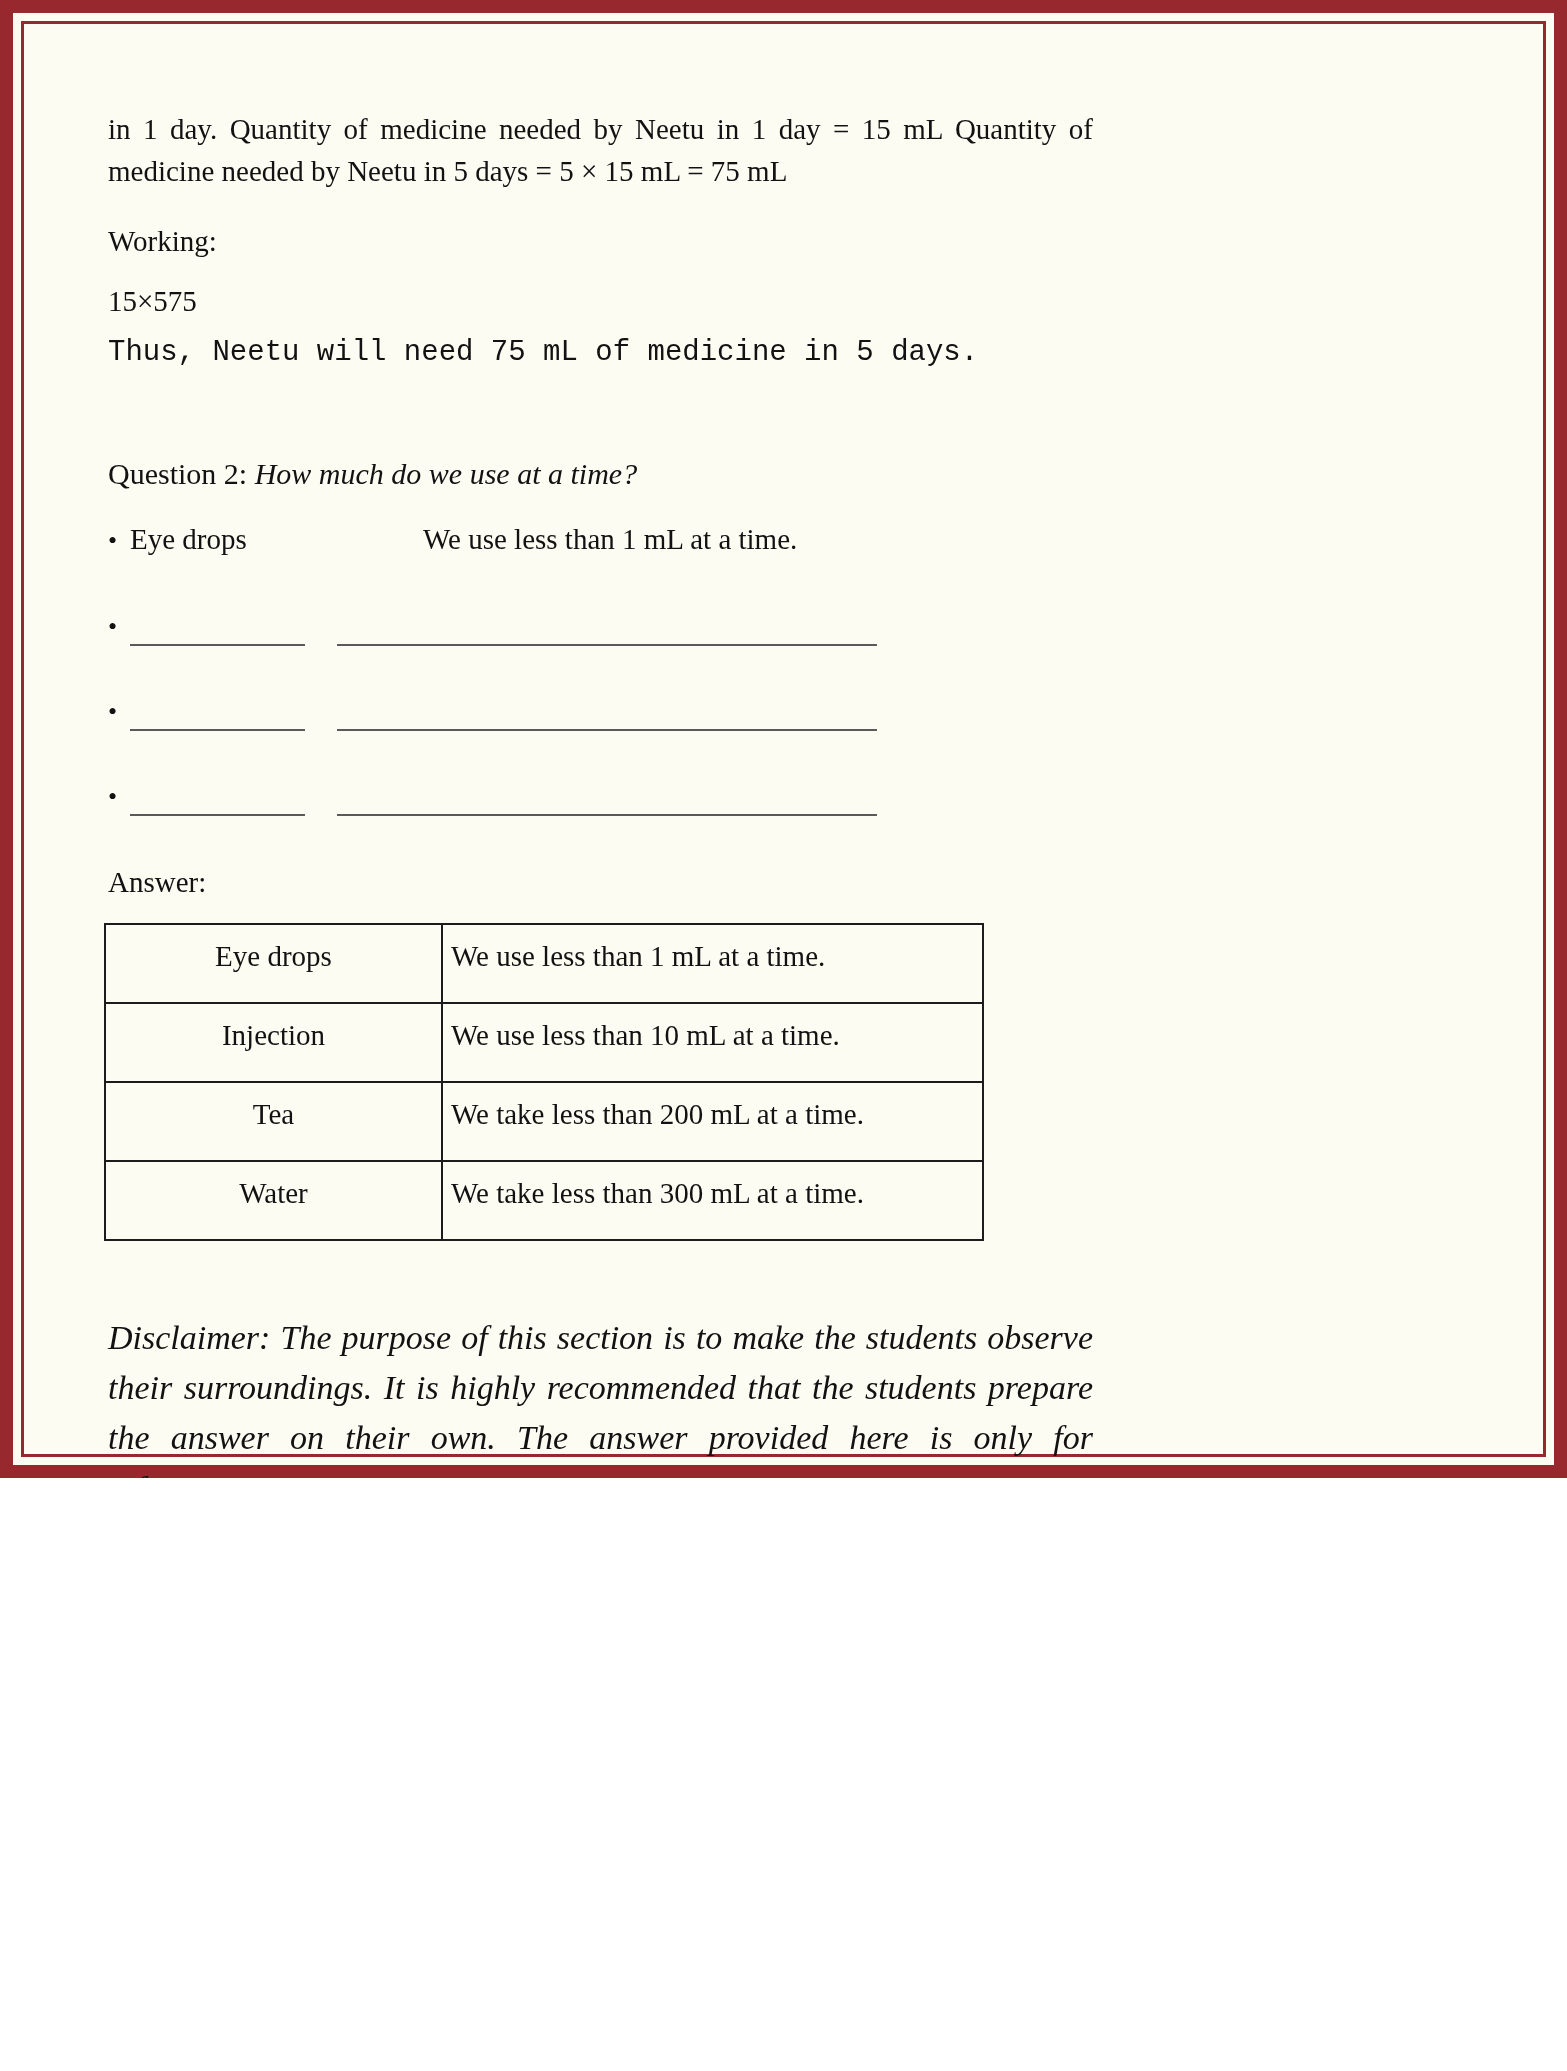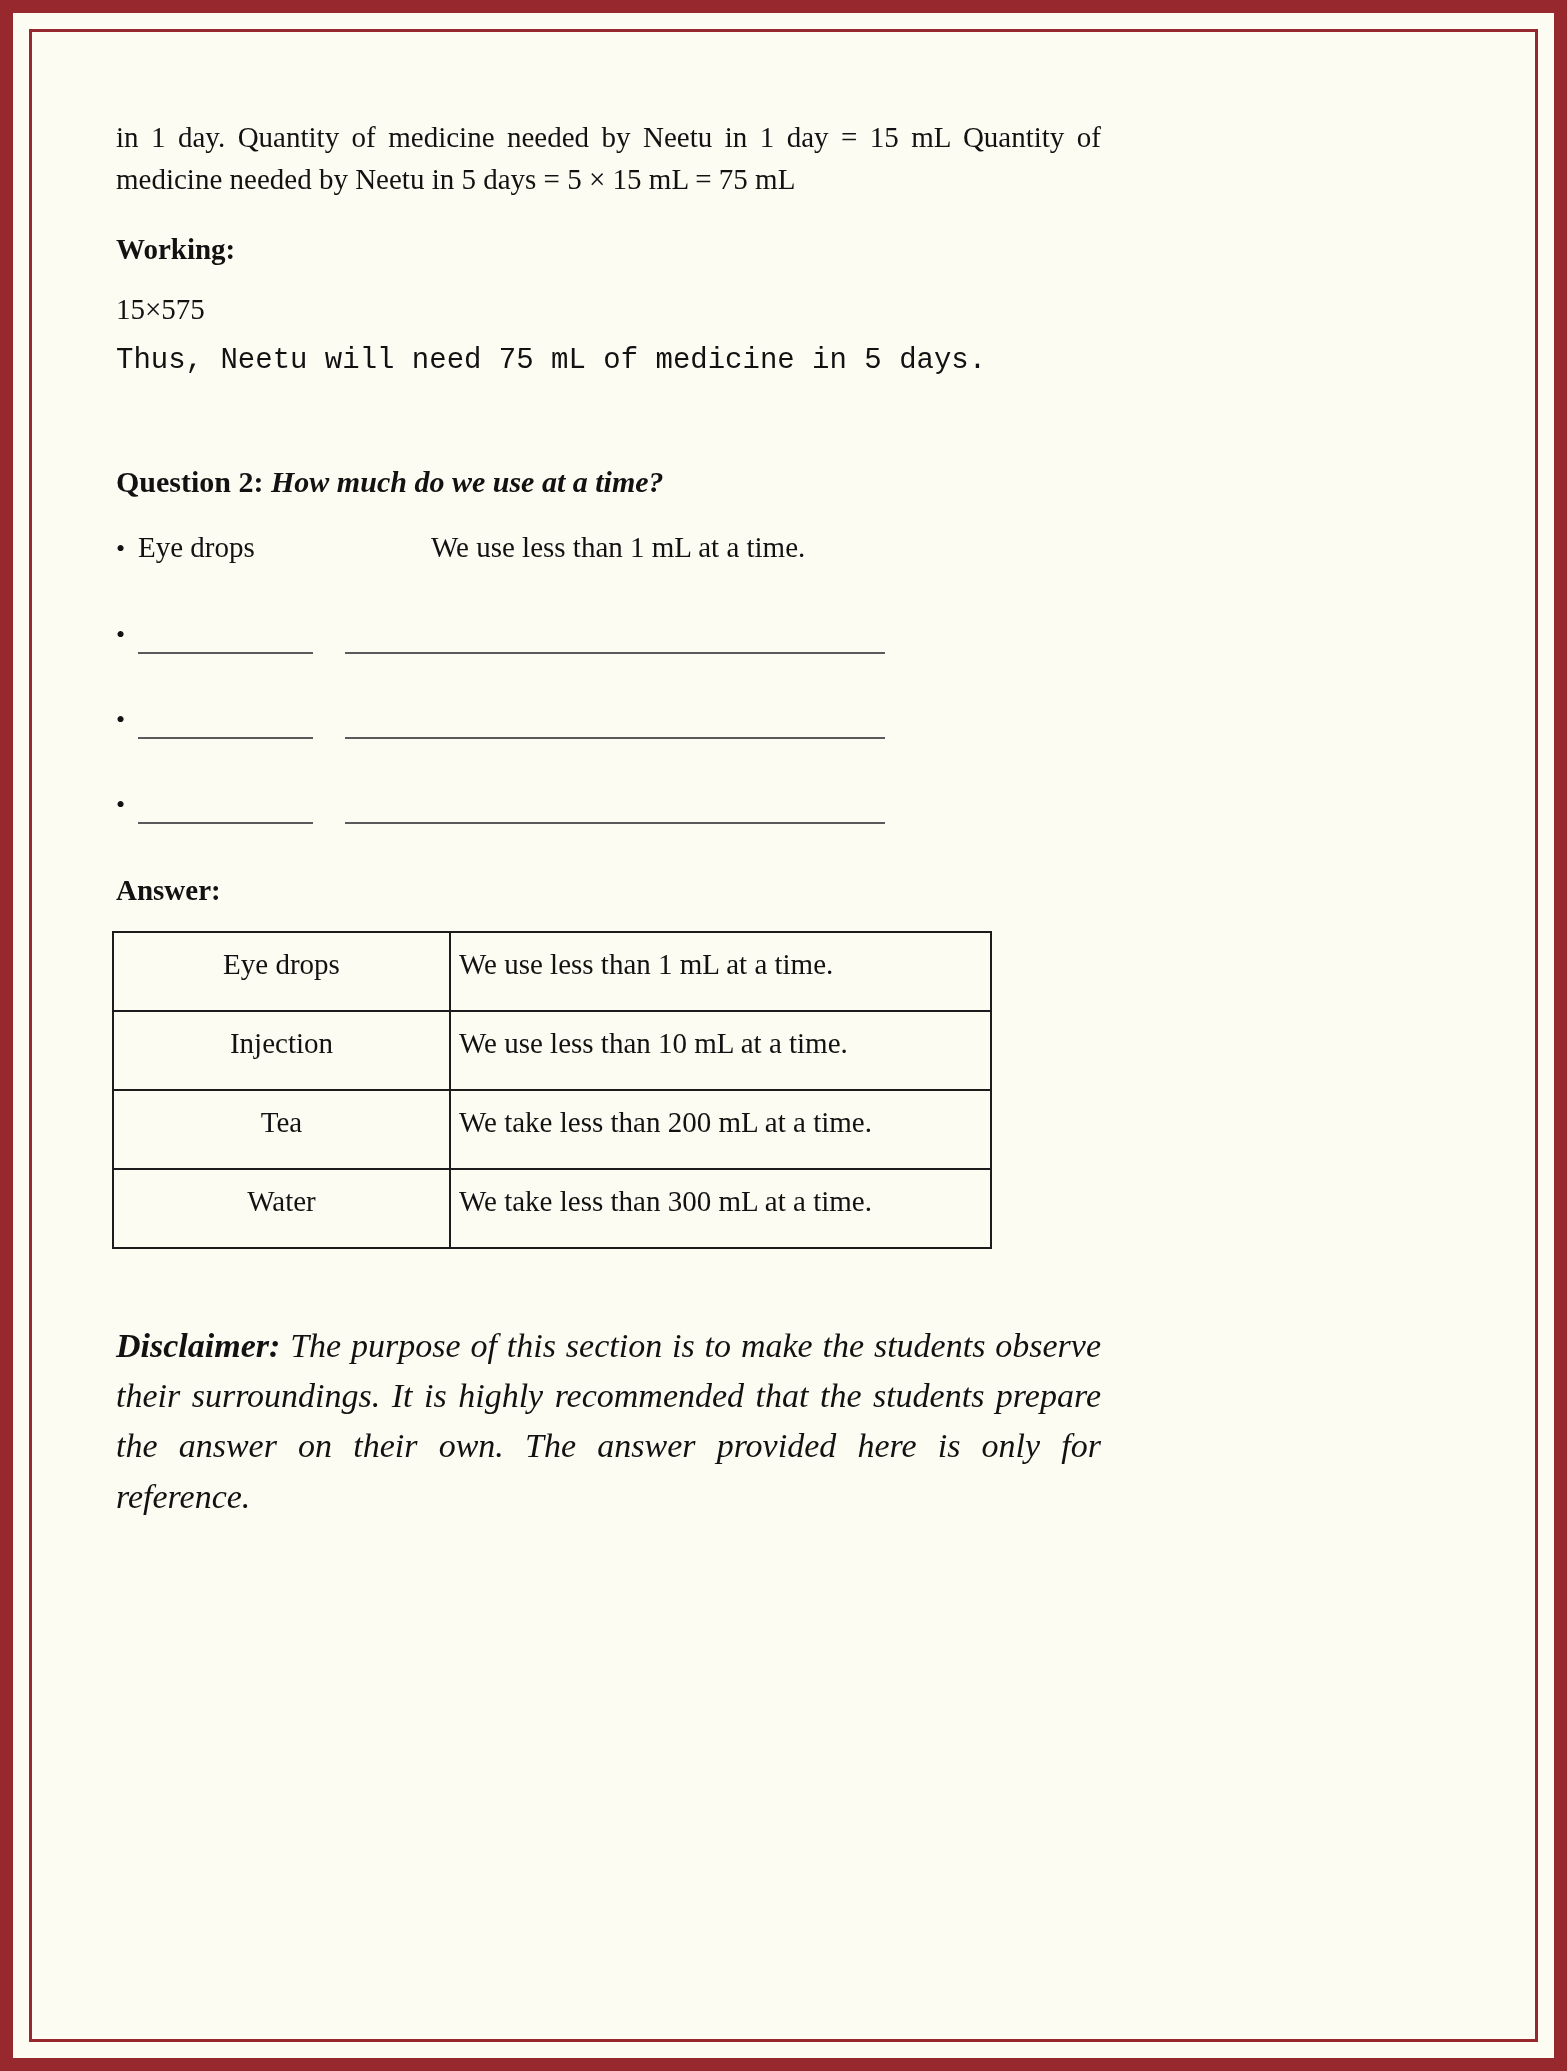--- a/index.html
+++ b/index.html
@@ -9,39 +9,39 @@
     --line:#5a5a5a;
   }
   *{box-sizing:border-box;margin:0;padding:0;}
   html,body{background:#fff;}
   body{
     font-family:"Liberation Serif","DejaVu Serif",serif;
     color:var(--text);
   }
   .page{
     width:1567px;
-    height:2071px;
+    height:1478px;
     background:var(--bg);
     border:13px solid var(--border-red);
-    padding:16px;
+    padding:8px;
   }
   .inner-border{
     width:100%;
     height:100%;
     border:3px solid var(--border-red);
     padding:84px 0 40px 84px;
   }
   .content{
     width:985px;
     font-size:29px;
     line-height:1.45;
   }
   .para{margin:0 0 22px 0;}
   .justify{text-align:justify;}
-  .bold{font-weight:bold;}
+  .bold{font-weight:normal;}
   .italic{font-style:italic;}
 
   .working-heading{margin-top:28px;margin-bottom:18px;}
   .working-value{margin-bottom:10px;}
   .conclusion{margin-bottom:0;font-family:Liberation Mono, monospace;}
 
   .question-heading{margin-top:78px;margin-bottom:22px;font-size:30px;}
 
   .bullet-row{
     display:flex;

